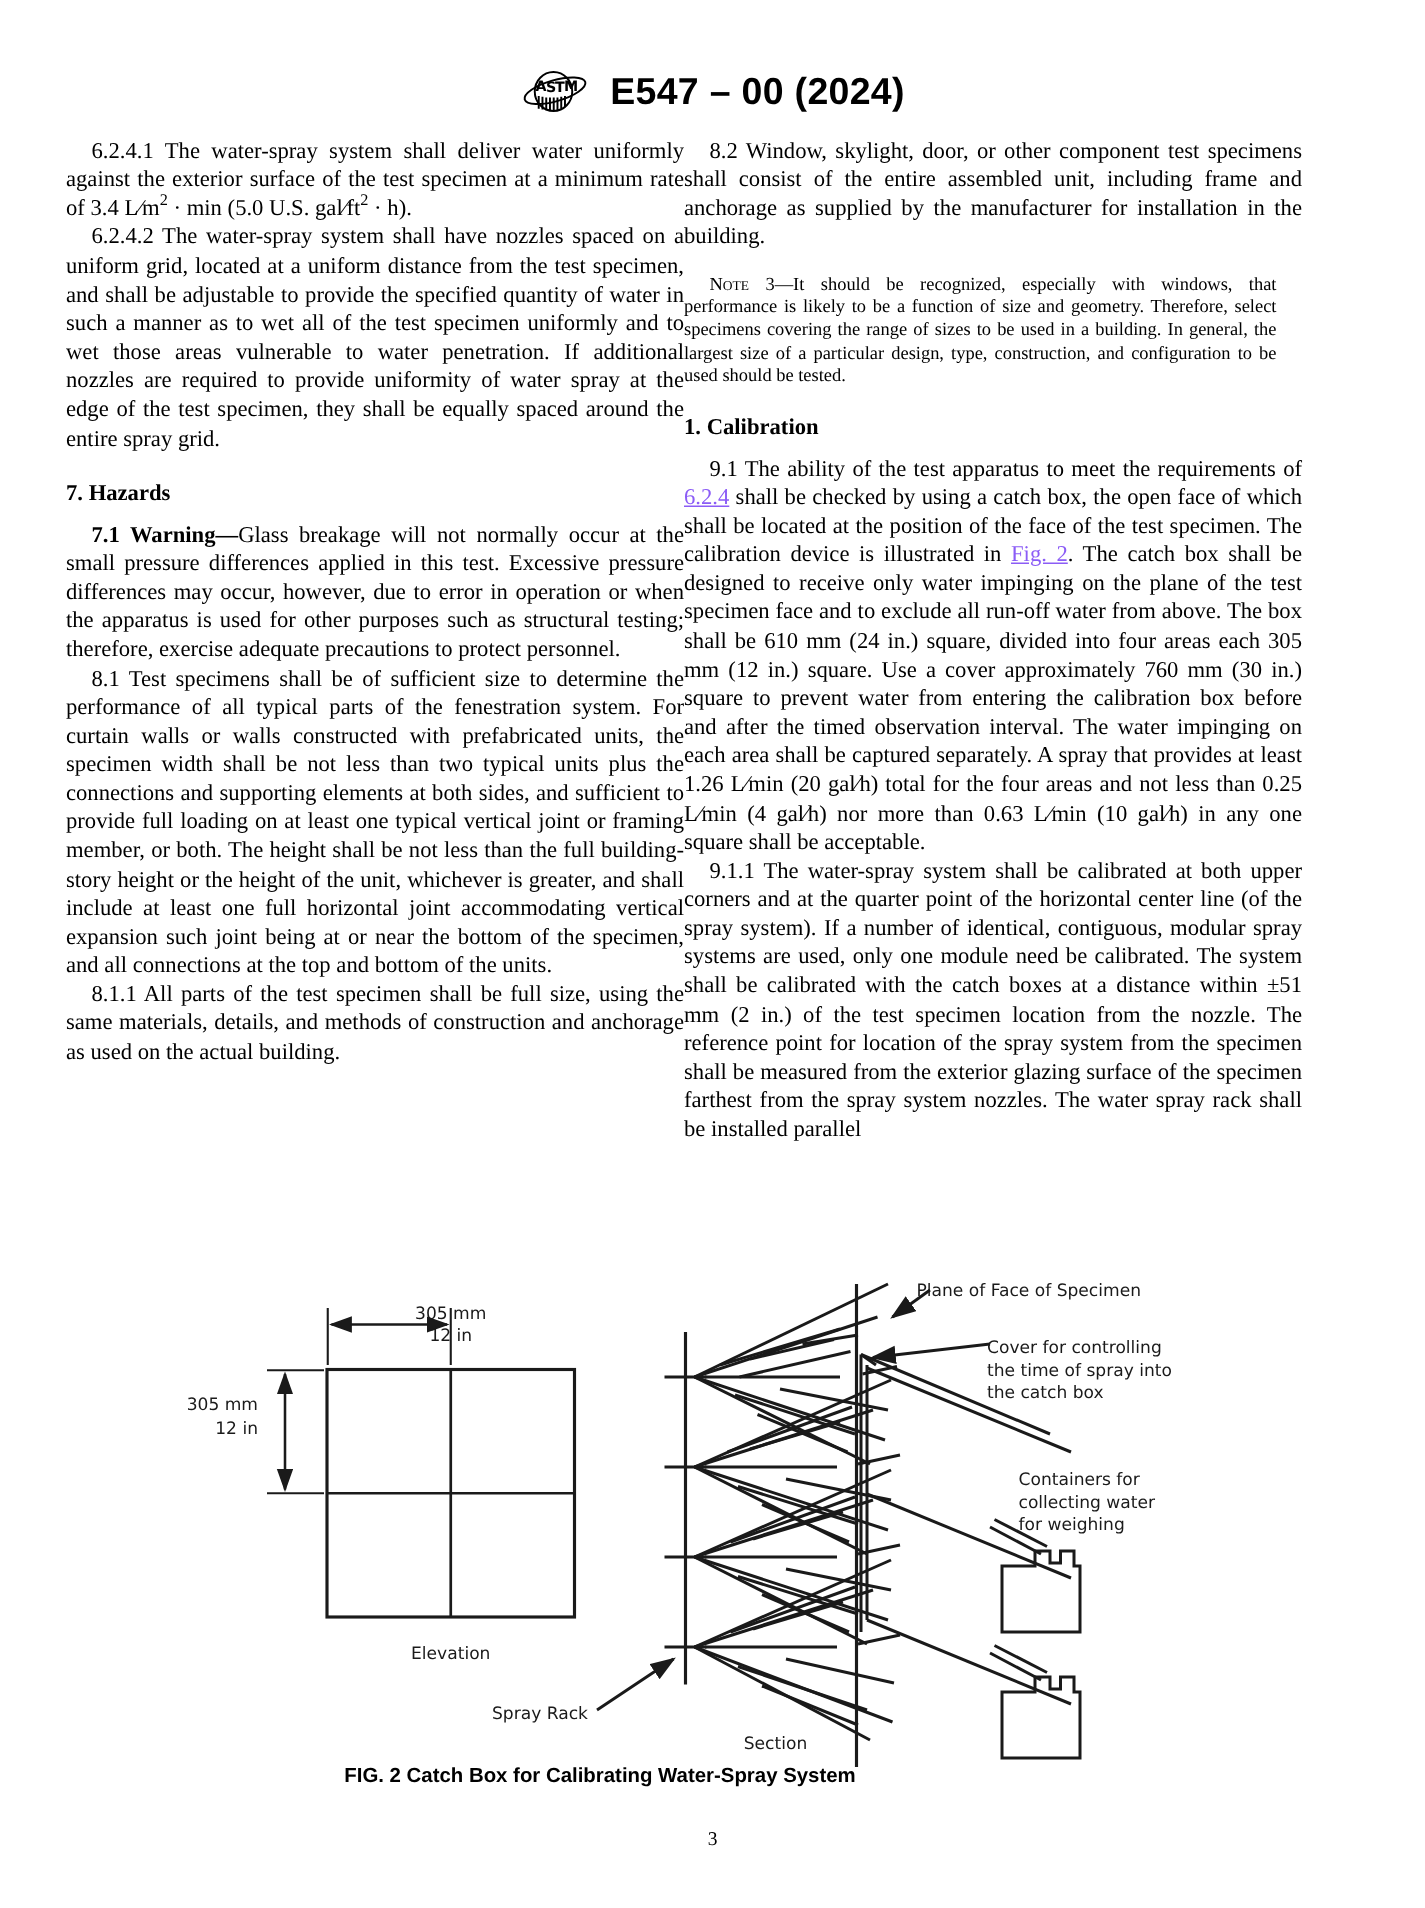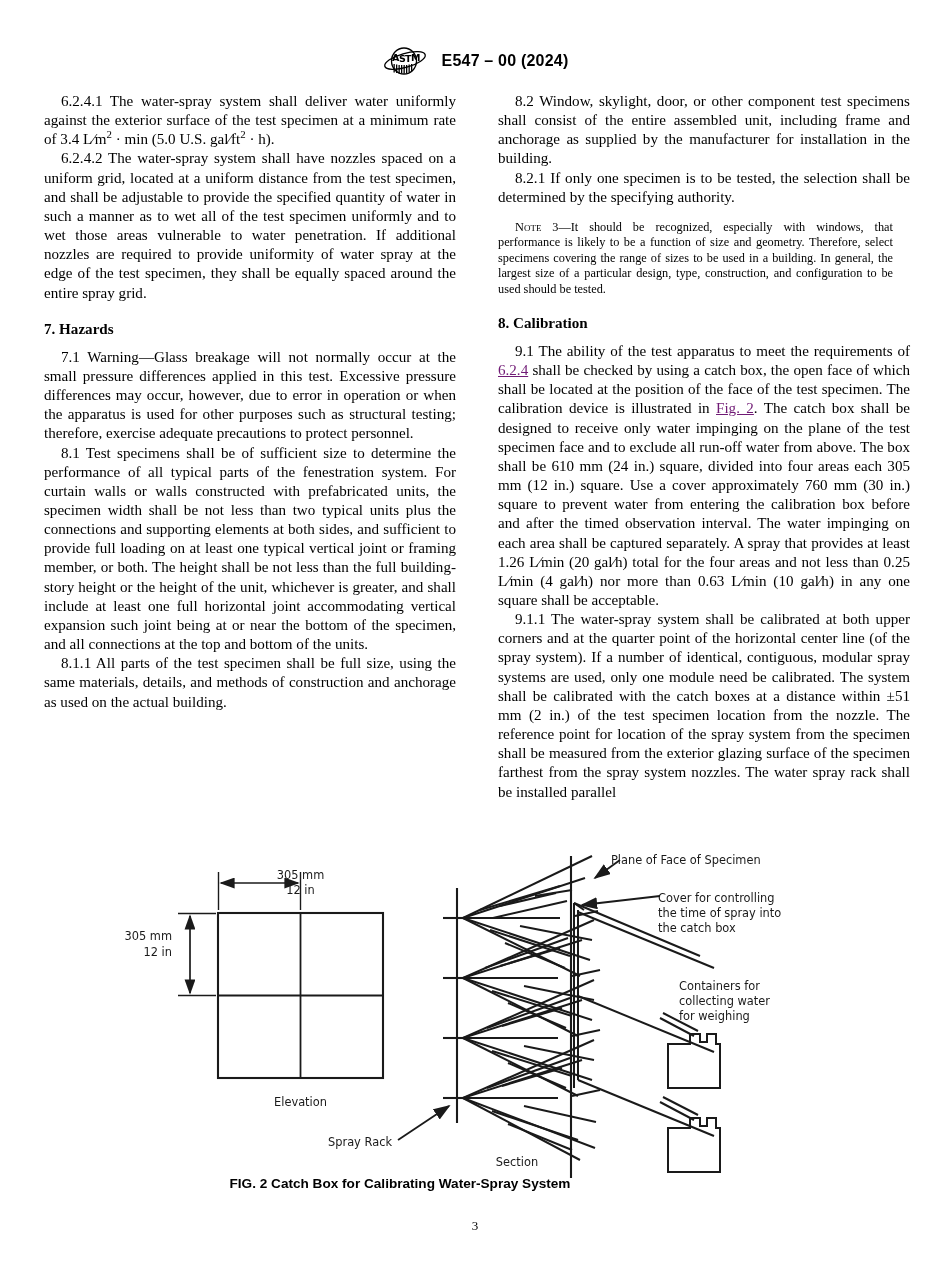--- a/index.html
+++ b/index.html
@@ -19,53 +19,52 @@
   .header {
     position: absolute;
     top: 44px; left: 0; width: 950px;
     display: flex; align-items: center; justify-content: center;
     gap: 14px;
   }
   .astm-logo { width: 46px; height: 34px; display: block; }
   .doc-title {
     font-family: "Liberation Sans", sans-serif;
     font-weight: bold;
-    font-size: 16px;
+    font-size: 25px;
     letter-spacing: 0.2px;
     white-space: nowrap;
   }
 
   
   .columns {
     position: absolute;
     top: 92px; left: 44px;
     width: 866px;
     display: flex;
-    gap: 42px;
   }
   .col { width: 412px; }
 
   p.para {
     margin: 0;
     font-size: 15.1px;
     line-height: 19.15px;
     text-align: justify;
     text-justify: inter-word;
     text-indent: 17px;
     hyphens: manual;
   }
   h3.sec {
     margin: 17px 0 9px 0;
     font-size: 15.1px;
     line-height: 19px;
     font-weight: bold;
     text-indent: 0;
   }
-  .warn { font-weight: normal; }
-  .ref { color: #701a75; }
+  .warn { font-weight: bold; }
+  .ref { color: #8b5cf6; }
   .note {
     margin: 13px 17px 0 0;
     font-size: 12.3px;
     line-height: 15.4px;
     text-align: justify;
     text-indent: 17px;
   }
   .smallcaps {
     font-variant: small-caps;
     font-size: 12.3px;
@@ -145,25 +144,24 @@
       <p class="para"><span class="warn">7.1  Warning—</span><span>Glass breakage will not normally occur at the small pressure differences applied in this test. Excessive pressure differences may occur, however, due to error in operation or when the apparatus is used for other purposes such as structural testing; therefore, exercise adequate precautions to protect personnel.</span></p>
 
 
       <p class="para">8.1 Test specimens shall be of sufficient size to determine the performance of all typical parts of the fenestration system. For curtain walls or walls constructed with prefabricated units, the specimen width shall be not less than two typical units plus the connections and supporting elements at both sides, and sufficient to provide full loading on at least one typical vertical joint or framing member, or both. The height shall be not less than the full building-story height or the height of the unit, whichever is greater, and shall include at least one full horizontal joint accommodating vertical expansion such joint being at or near the bottom of the specimen, and all connections at the top and bottom of the units.</p>
       <p class="para">8.1.1 All parts of the test specimen shall be full size, using the same materials, details, and methods of construction and anchorage as used on the actual building.</p>
     </div>
 
     <div class="col">
 
       <p class="para">8.2 Window, skylight, door, or other component test specimens shall consist of the entire assembled unit, including frame and anchorage as supplied by the manufacturer for installation in the building.</p>
-      <p class="para">8.2.1 If only one specimen is to be tested, the selection shall be determined by the specifying authority.</p>
 
       <p class="note"><span class="smallcaps">Note</span><span> 3—It should be recognized, especially with windows, that performance is likely to be a function of size and geometry. Therefore, select specimens covering the range of sizes to be used in a building. In general, the largest size of a particular design, type, construction, and configuration to be used should be tested.</span></p>
 
-      <h3 class="sec">8.  Calibration</h3>
+      <h3 class="sec">1.  Calibration</h3>
 
       <p class="para"><span>9.1 The ability of the test apparatus to meet the requirements of </span><a class="ref" href="#">6.2.4</a><span> shall be checked by using a catch box, the open face of which shall be located at the position of the face of the test specimen. The calibration device is illustrated in </span><a class="ref" href="#">Fig. 2</a><span>. The catch box shall be designed to receive only water impinging on the plane of the test specimen face and to exclude all run-off water from above. The box shall be 610 mm (24 in.) square, divided into four areas each 305 mm (12 in.) square. Use a cover approximately 760 mm (30 in.) square to prevent water from entering the calibration box before and after the timed observation interval. The water impinging on each area shall be captured separately. A spray that provides at least 1.26 L∕min (20 gal∕h) total for the four areas and not less than 0.25 L∕min (4 gal∕h) nor more than 0.63 L∕min (10 gal∕h) in any one square shall be acceptable.</span></p>
 
       <p class="para">9.1.1 The water-spray system shall be calibrated at both upper corners and at the quarter point of the horizontal center line (of the spray system). If a number of identical, contiguous, modular spray systems are used, only one module need be calibrated. The system shall be calibrated with the catch boxes at a distance within ±51 mm (2 in.) of the test specimen location from the nozzle. The reference point for location of the spray system from the specimen shall be measured from the exterior glazing surface of the specimen farthest from the spray system nozzles. The water spray rack shall be installed parallel</p>
     </div>
   </div>
 
   <div class="figure">
     <svg width="950" height="360" viewBox="0 0 950 360">
       <defs>

